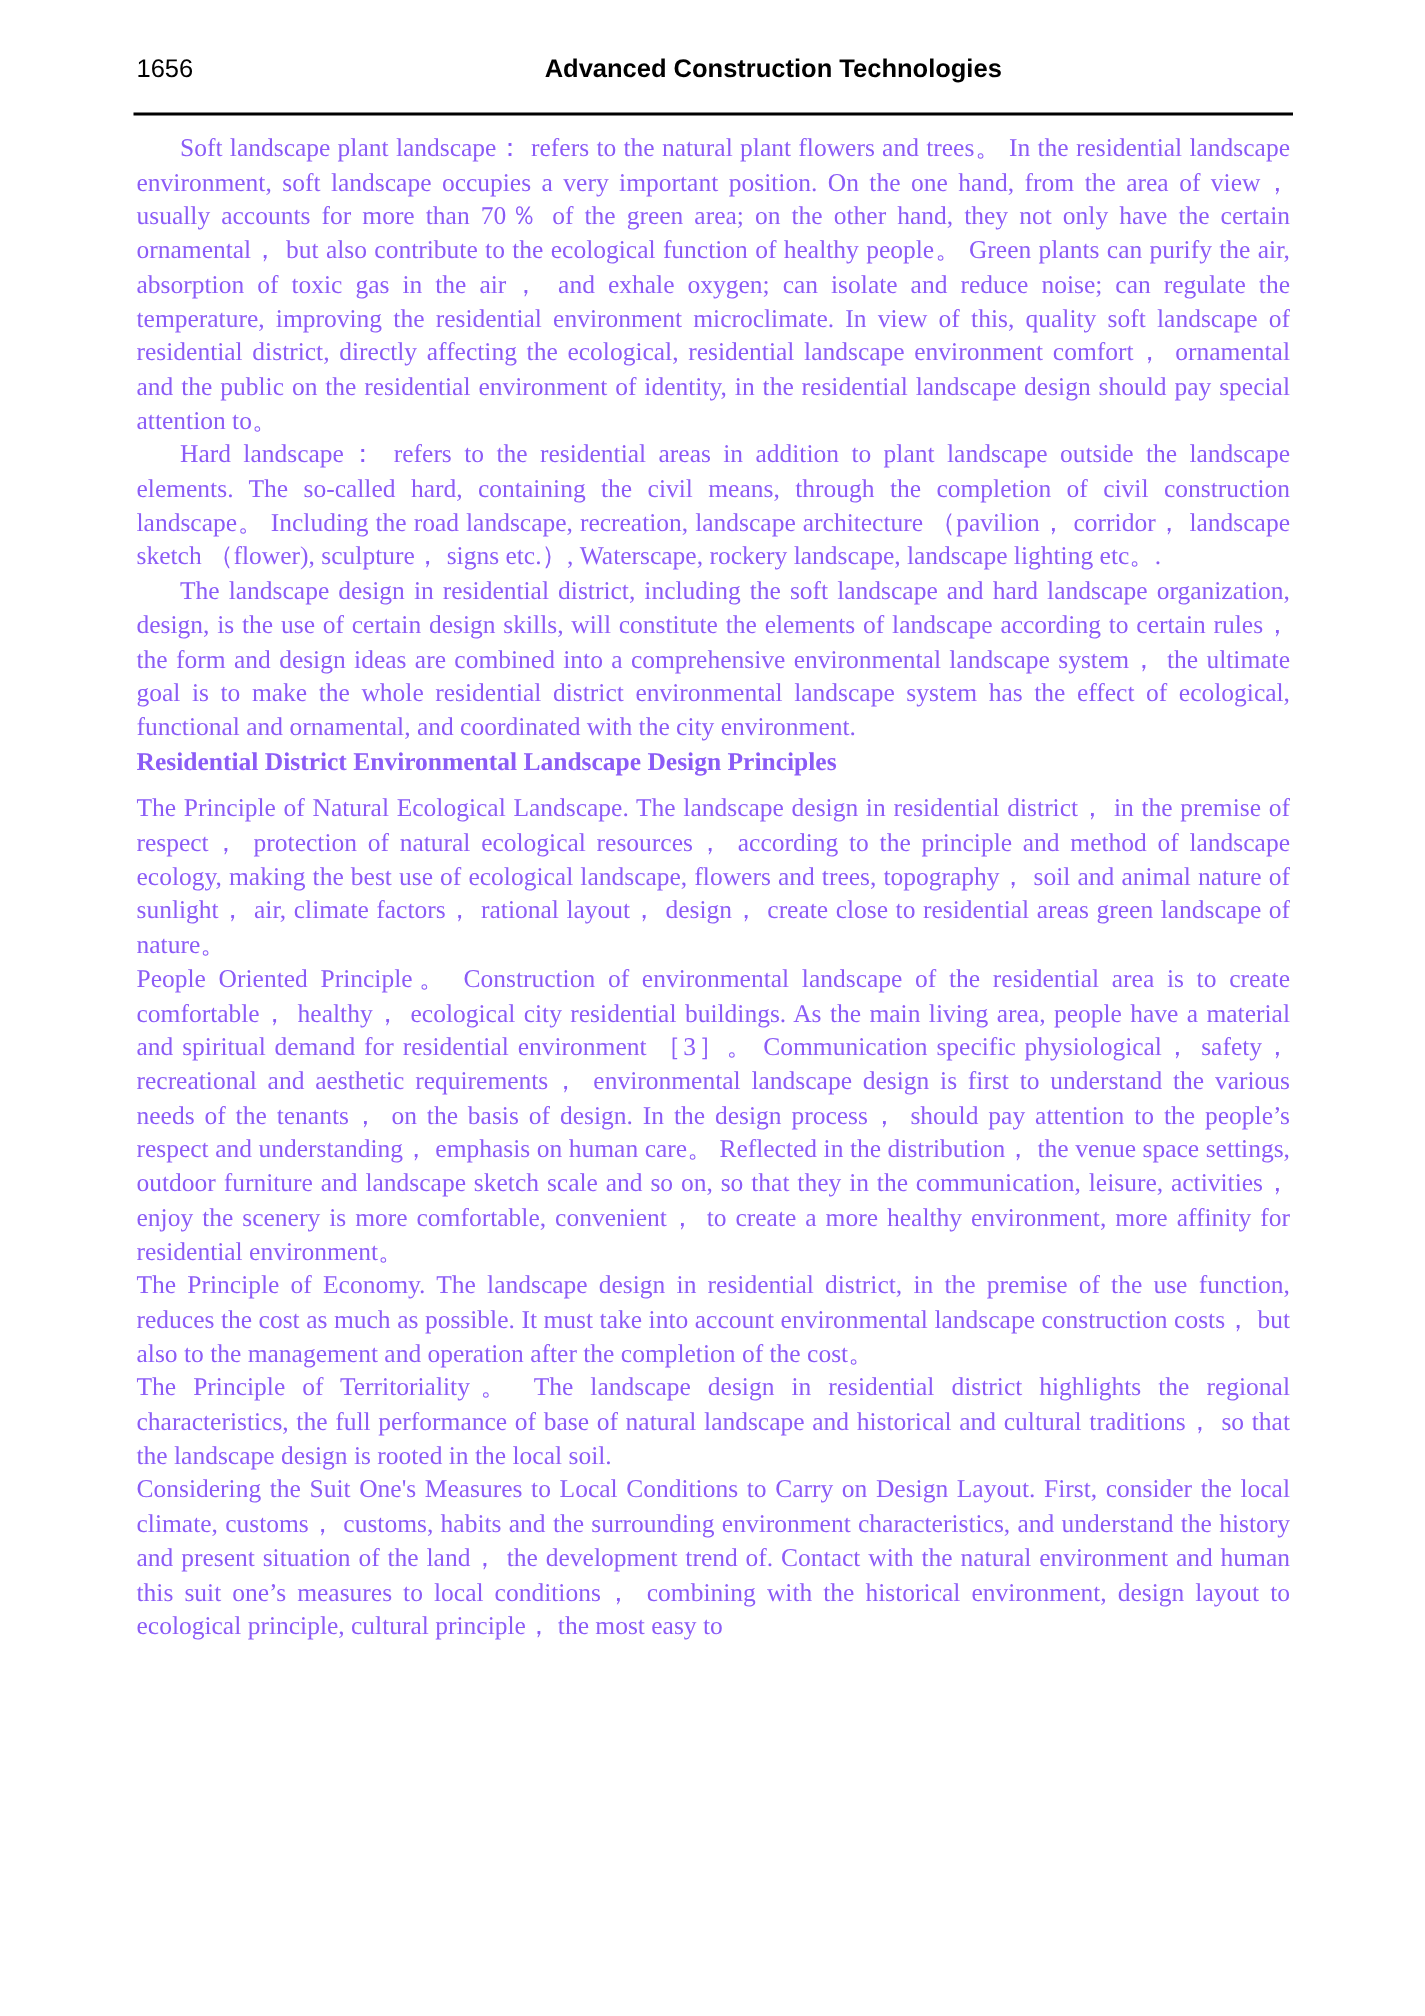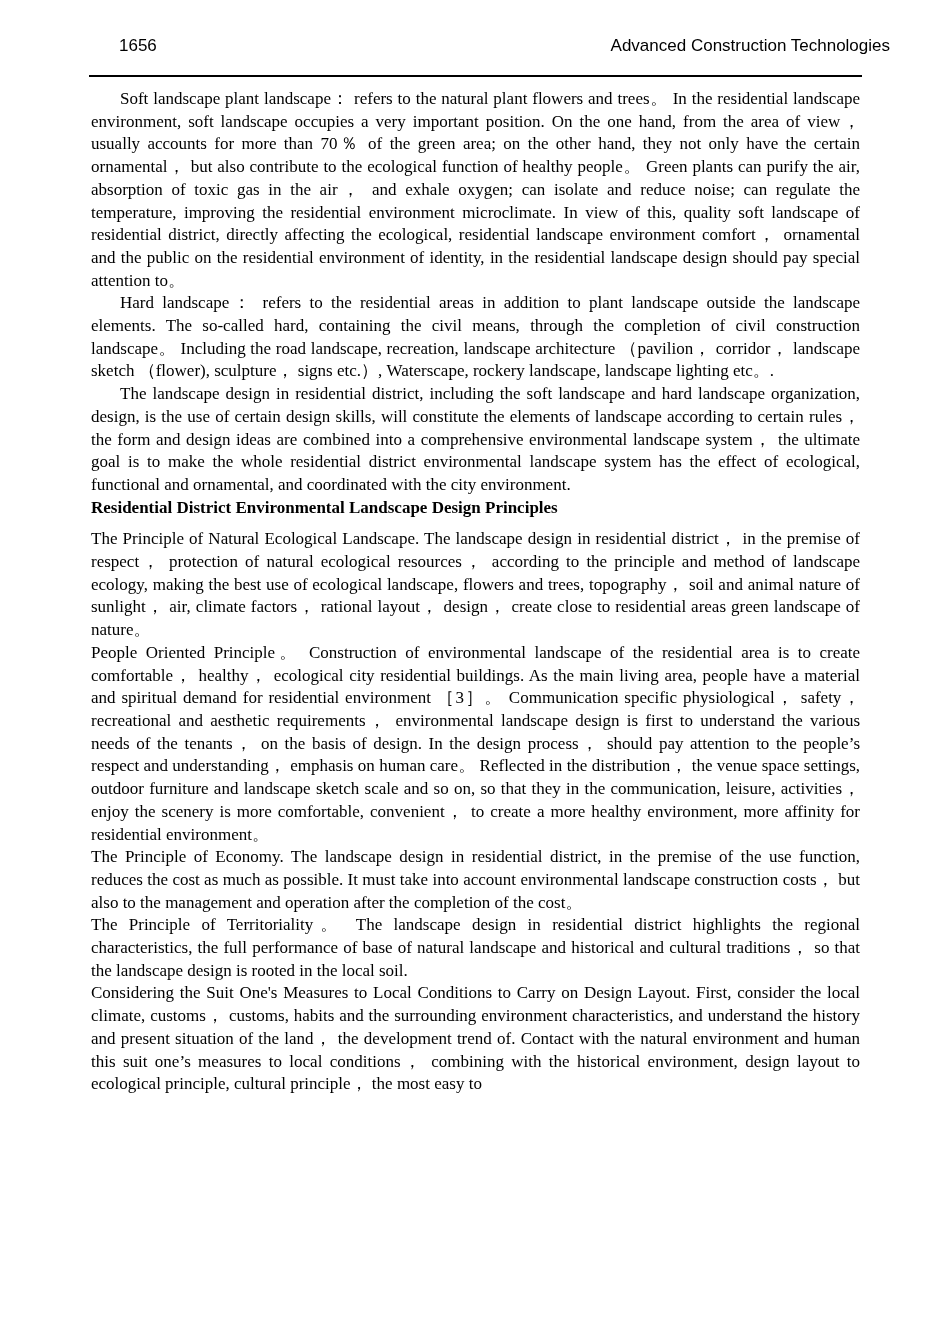--- a/index.html
+++ b/index.html
@@ -1,27 +1,27 @@
 <!DOCTYPE html>
 <html><head>
 <meta charset="utf-8">
 <style>
   html, body { margin: 0; padding: 0; background: #ffffff; }
   body { width: 950px; height: 1344px; position: relative; overflow: hidden; }
   .header {
     position: absolute; left: 89px; top: 34px; width: 773px; height: 28px;
-    font-family: "Liberation Sans", sans-serif; font-size: 17px; color: #000; margin-left: 28px;
+    font-family: "Liberation Sans", sans-serif; font-size: 17px; color: #000;
   }
   .page-number { position: absolute; left: 2px; top: 2px; }
-  .journal-title { position: absolute; left: 0; right: 0; top: 2px; text-align: right; padding-left: 80px; }
+  .journal-title { position: absolute; left: 0; right: 0; top: 2px; text-align: center; padding-left: 80px; font-weight: bold; }
   .rule { position: absolute; left: 89px; top: 75px; width: 773px; height: 0; border-top: 2px solid #000; }
   .content {
     position: absolute; left: 91px; top: 88px; width: 769px;
     font-family: "Liberation Serif", serif; font-size: 17px; line-height: 22.7px;
-    color: #000000; text-align: justify;
+    color: #8b5cf6; text-align: justify;
   }
   .content p { margin: 0; }
   .indent { text-indent: 29px; }
   .section-heading { font-weight: bold; margin: 0 0 9px 0 !important; }
   .run-in { font-weight: normal; }
 </style>
 </head>
 <body>
 
 <div class="header">

